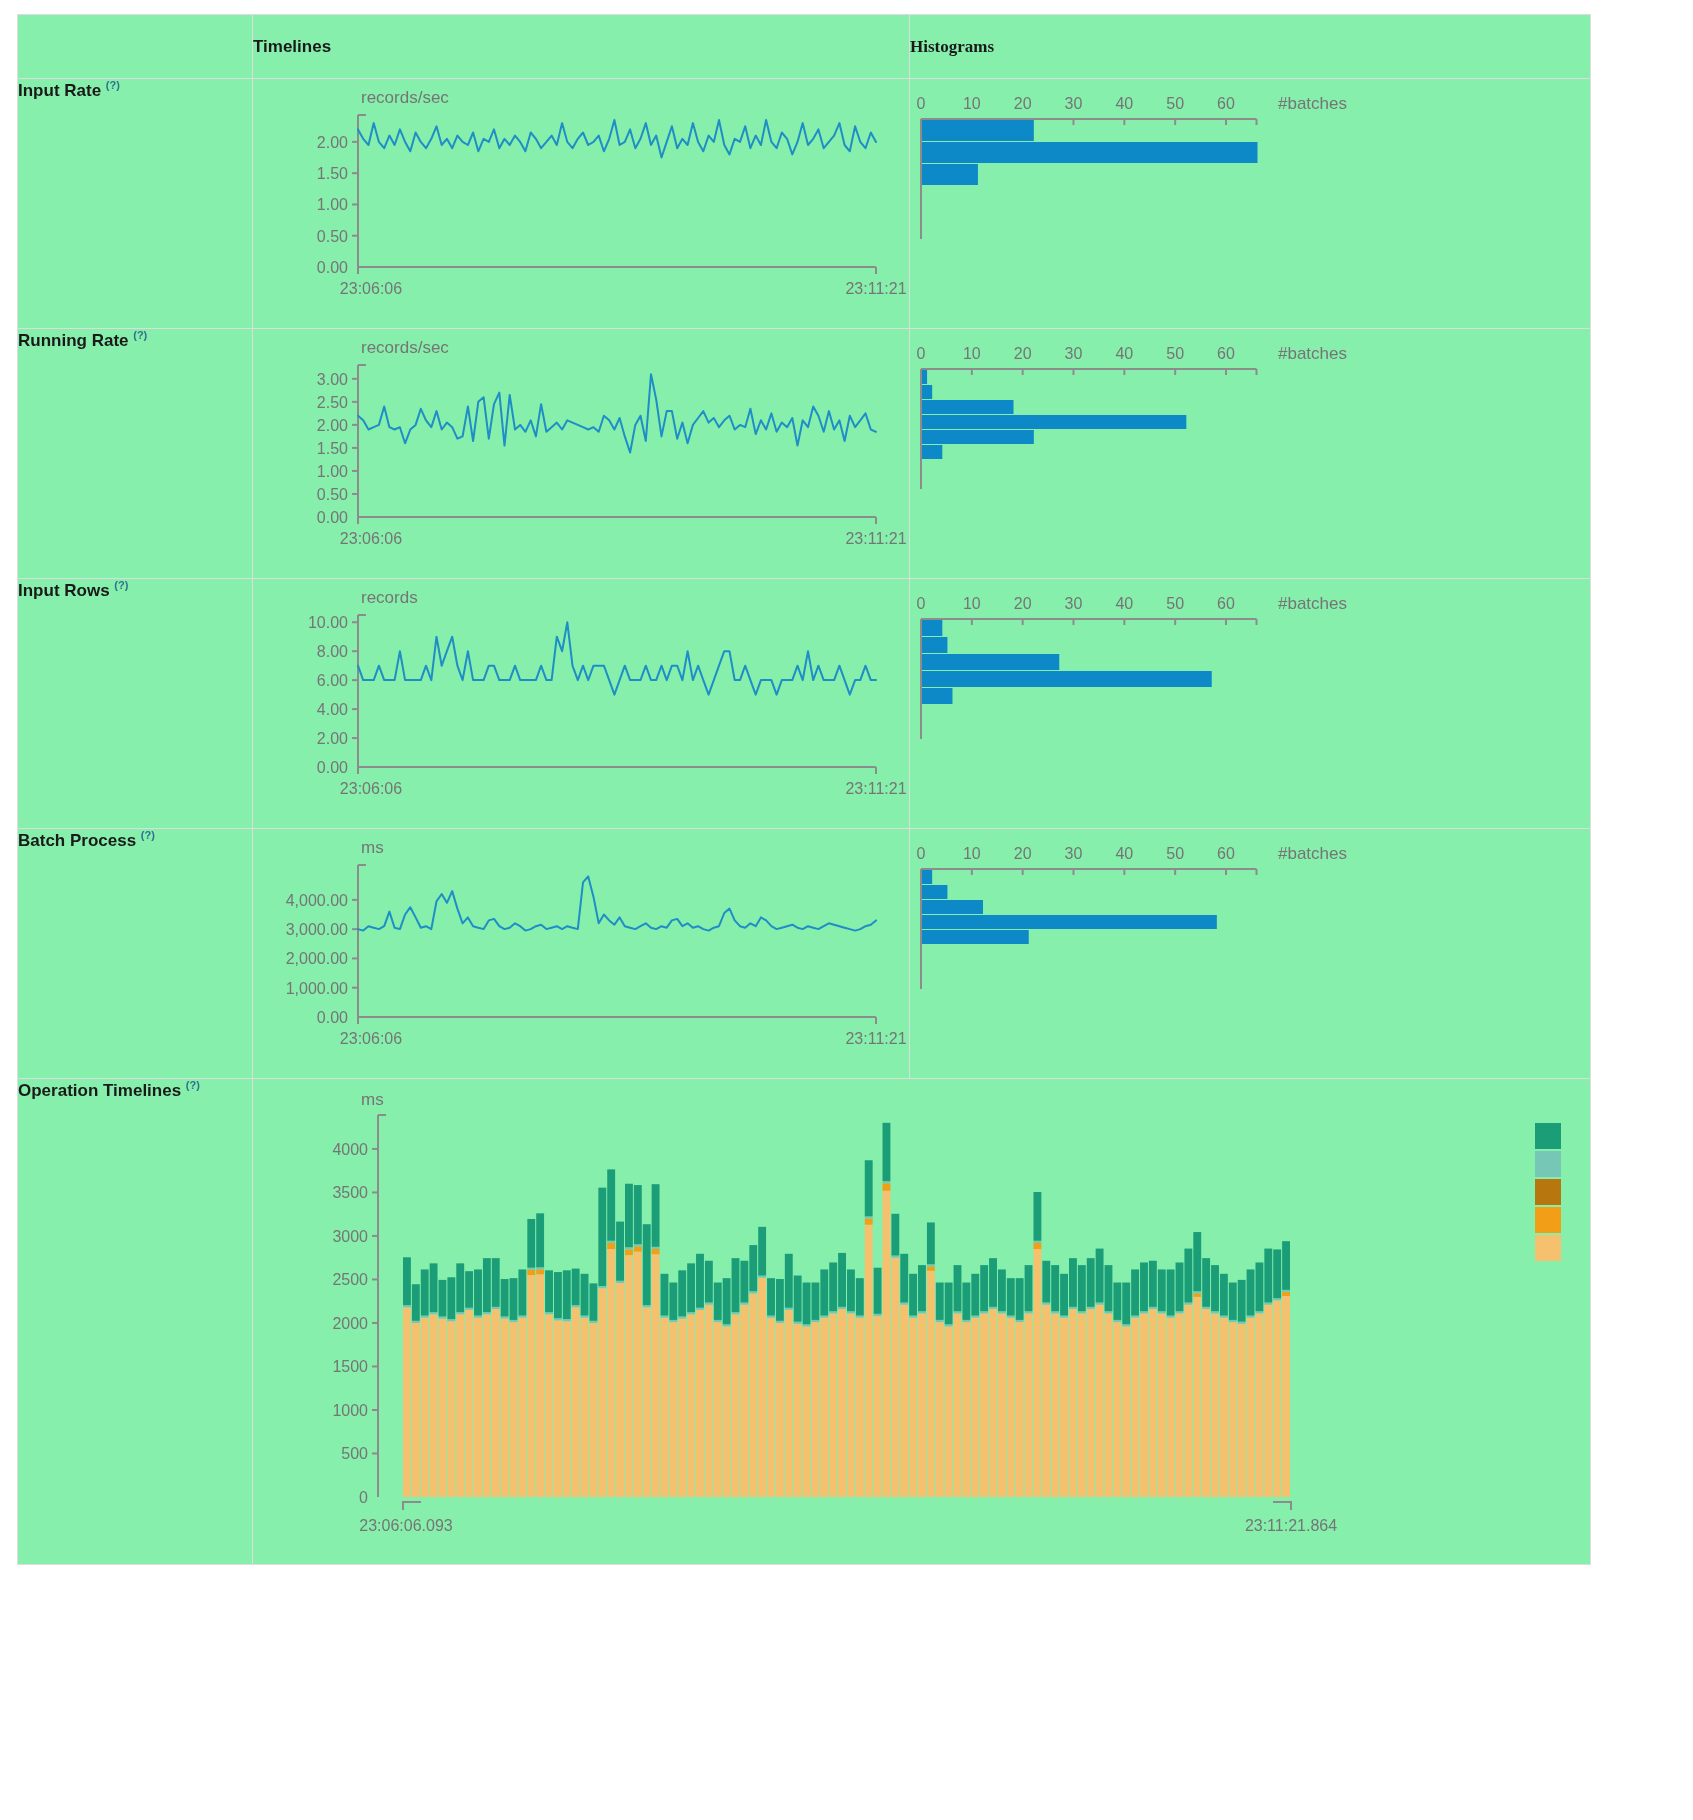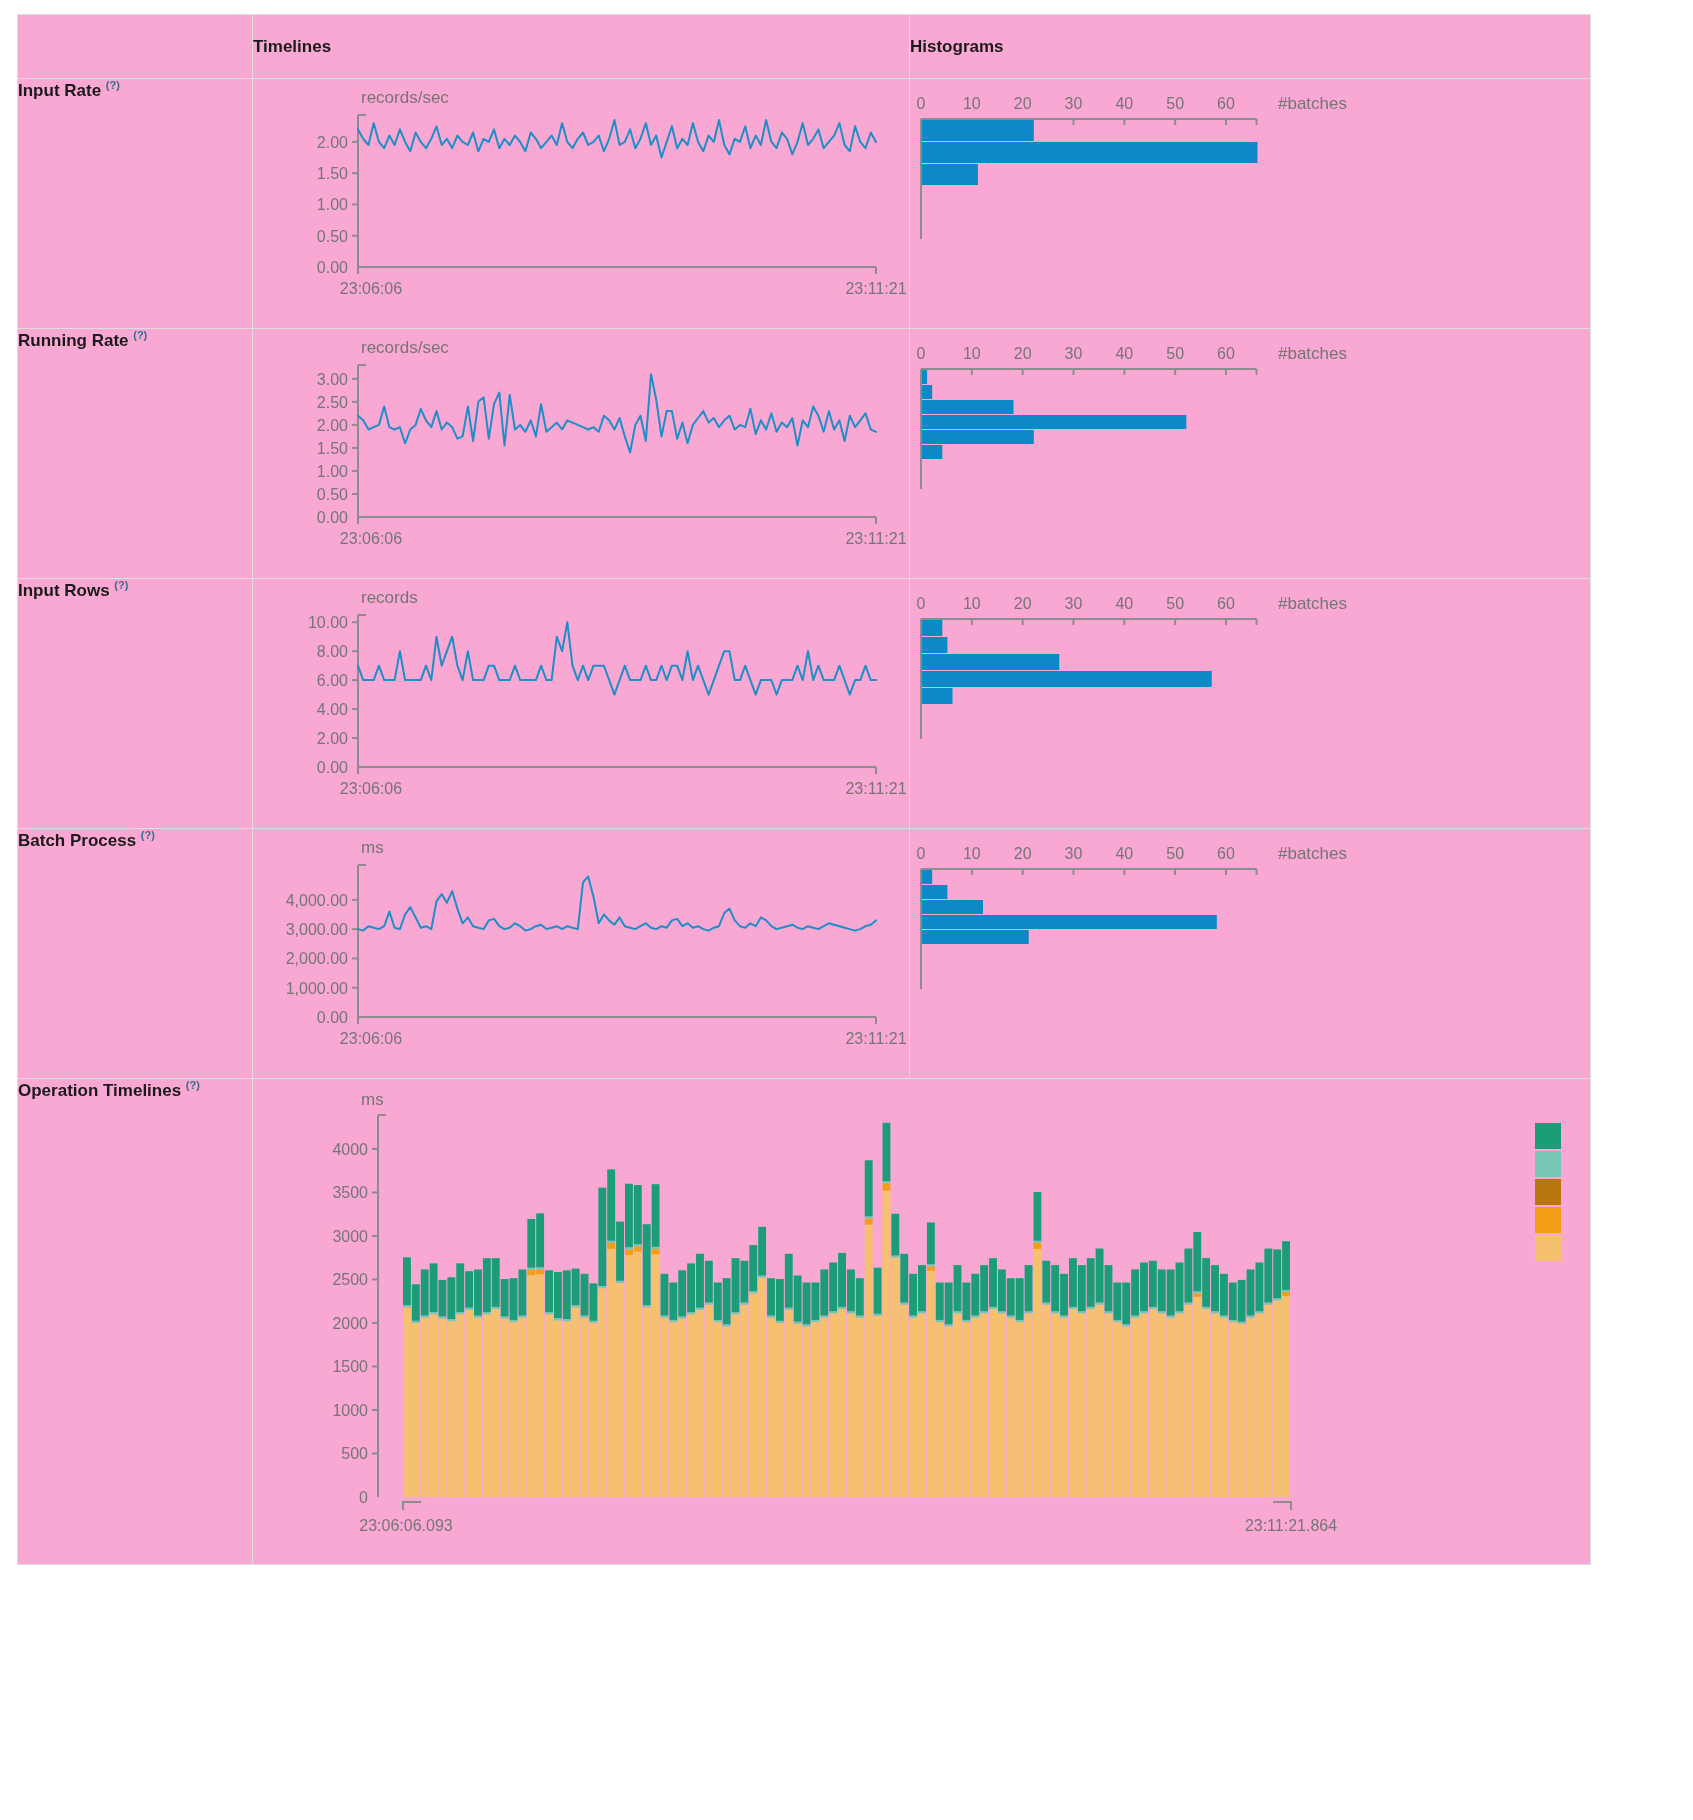--- a/index.html
+++ b/index.html
@@ -4,24 +4,24 @@
 <style>
   html,body{margin:0;padding:0;background:#fff;}
   body{width:1693px;height:1820px;overflow:hidden;font-family:"Liberation Sans",sans-serif;color:#333;}
   .page{padding:14px 0 0 17px;}
   h1{font-size:30px;line-height:34px;margin:0 0 20px 0;color:#1a1a1a;font-weight:bold;}
   .running{font-size:17px;margin:0 0 20px 0;color:#333;}
   .running b{color:#000;}
   .meta{font-size:17px;line-height:27px;margin:14px 0 26px 0;color:#333;}
   .meta b{color:#000;}
   table.stats{border-collapse:collapse;table-layout:fixed;width:1573px;background:#fff;}
-  table.stats th,table.stats td{border:1px solid #ddd;padding:0;vertical-align:top;background:#f9a8d4;}
+  table.stats th,table.stats td{border:1px solid #ddd;padding:0;vertical-align:top;background:#86efac;}
   table.stats thead th{height:63px;text-align:left;font-size:17px;color:#1a1a1a;vertical-align:middle;}
   th.h-timelines{padding-left:10px;}
-  th.h-histograms{padding-left:16px;}
+  th.h-histograms{padding-left:16px;font-family:Liberation Serif, serif;}
   tr.metric-row{height:250px;margin-top:26px;}
   tr.metric-row-last{height:486px;}
   td.lblcell{vertical-align:middle;padding-left:13px;font-size:17px;font-weight:bold;color:#1a1a1a;}
   sup.hint{color:#31708f;font-size:11px;font-weight:bold;cursor:default;}
   svg{display:block;}
   .tick-text{fill:#757575;font-size:16px;font-family:"Liberation Sans",sans-serif;}
   .chart-title{fill:#757575;font-size:17px;font-family:"Liberation Sans",sans-serif;}
 </style>
 </head>
 <body>

